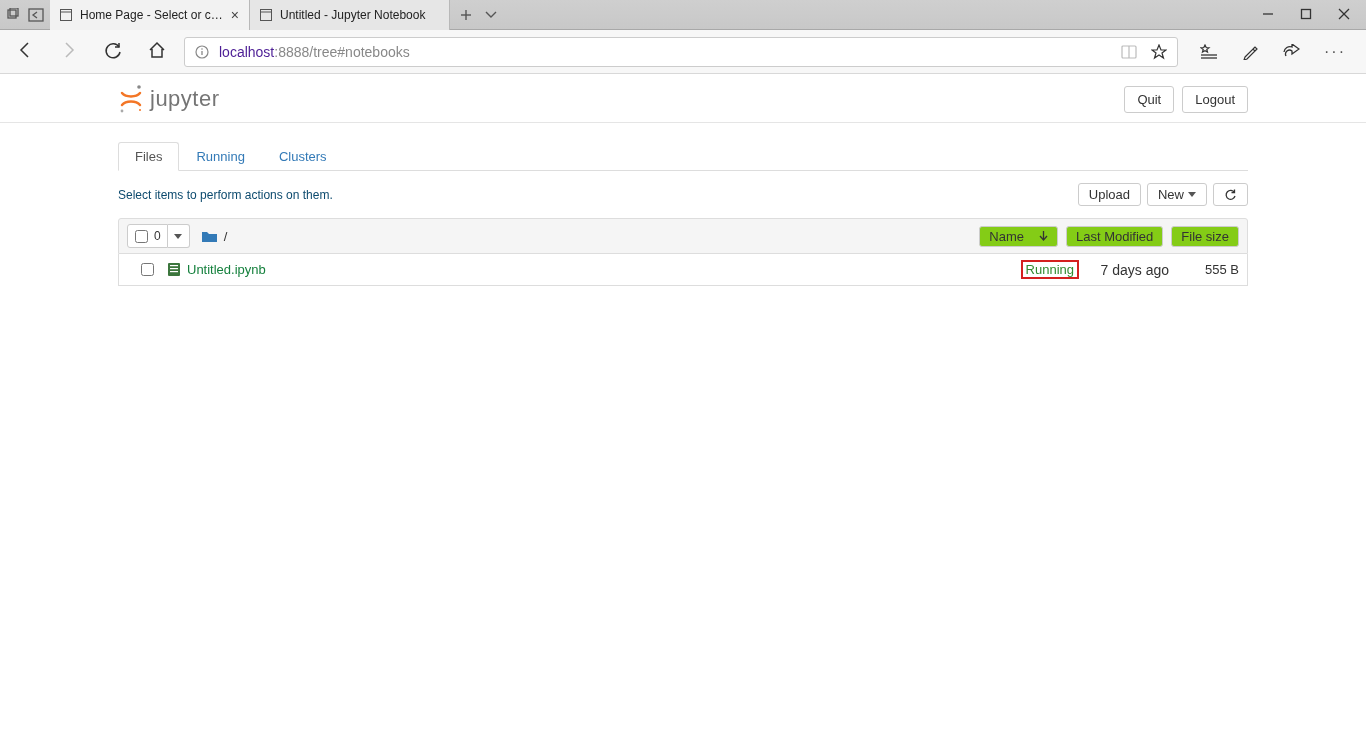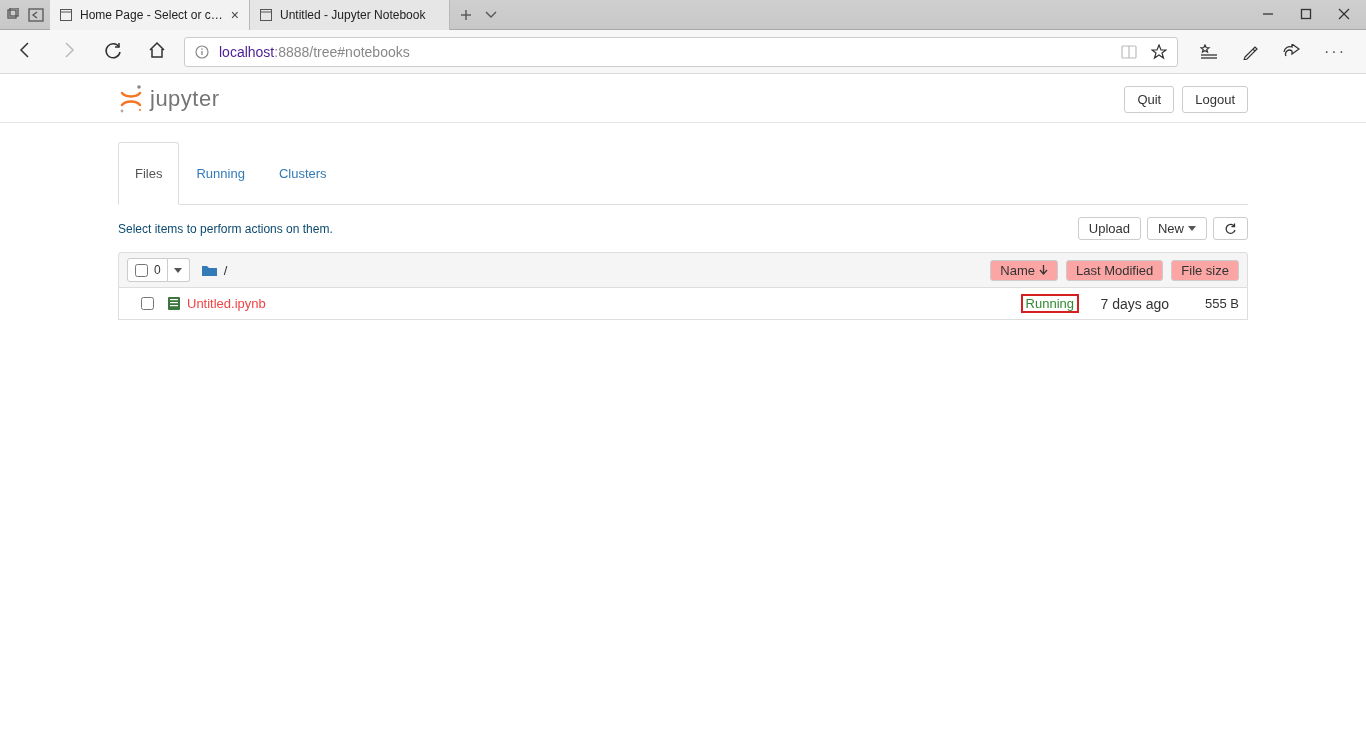--- a/index.html
+++ b/index.html
@@ -57,21 +57,21 @@
       border: 1px solid #ccc; background: #fff; border-radius: 3px;
       padding: 5px 12px; font-size: 13px; color: #333;
     }
     .jp-divider { border-bottom: 1px solid #e5e5e5; }
 
     .jp-tabs {
       display: flex; border-bottom: 1px solid #ddd; background: #fff;
       margin-top: 18px;
     }
     .jp-tab {
-      padding: 23px 16px; font-size: 13px; color: #337ab7; position: relative;
+      padding: 6px 16px; font-size: 13px; color: #337ab7; position: relative;
       border: 1px solid transparent; border-bottom: none; top: 1px;
     }
     .jp-tab.active {
       color: #555; background: #fff; border: 1px solid #ddd; border-bottom-color: #fff;
       border-radius: 3px 3px 0 0;
     }
 
     .jp-action-row {
       display: flex; align-items: center; justify-content: space-between;
       padding: 12px 0;
@@ -106,32 +106,32 @@
     .sel-drop .caret {
       display: inline-block; width: 0; height: 0;
       border-left: 4px solid transparent; border-right: 4px solid transparent;
       border-top: 5px solid #555;
     }
     .breadcrumb-folder { display: flex; align-items: center; gap: 4px; margin-left: 12px; color: #337ab7; }
     .breadcrumb-folder svg { display: block; }
     .breadcrumb-slash { color: #333; margin-left: 3px; }
     .list-header-right { margin-left: auto; display: flex; gap: 8px; }
     .hdr-btn {
-      border: 1px solid #ccc; background: #fca5a5; border-radius: 3px;
-      padding: 2px 9px; font-size: 13px; color: #333; display: flex; align-items: center; gap: 4px;
+      border: 1px solid #ccc; background: #84cc16; border-radius: 3px;
+      padding: 2px 9px; font-size: 13px; color: #333; display: flex; align-items: center; gap: 15px;
     }
 
     .jp-item {
       display: flex; align-items: center; border: 1px solid #ddd; border-top: none;
       padding: 6px 8px;
     }
     .item-chk { width: 40px; display: flex; justify-content: center; }
     .item-chk input { margin: 0; }
     .item-icon { margin-right: 6px; display: flex; }
-    .item-name { color: #ef4444; font-size: 13px; flex: 0 0 auto; }
+    .item-name { color: #15803d; font-size: 13px; flex: 0 0 auto; }
     .item-status {
       margin-left: auto; color: #318a31; border: 2px solid #d42020;
       padding: 0 3px; font-size: 13px;
     }
     .item-date { width: 90px; text-align: right; font-size: 14px; color: #333; }
     .item-size { width: 70px; text-align: right; font-size: 13px; color: #333; }
   </style>
 </head>
 <body>
 

